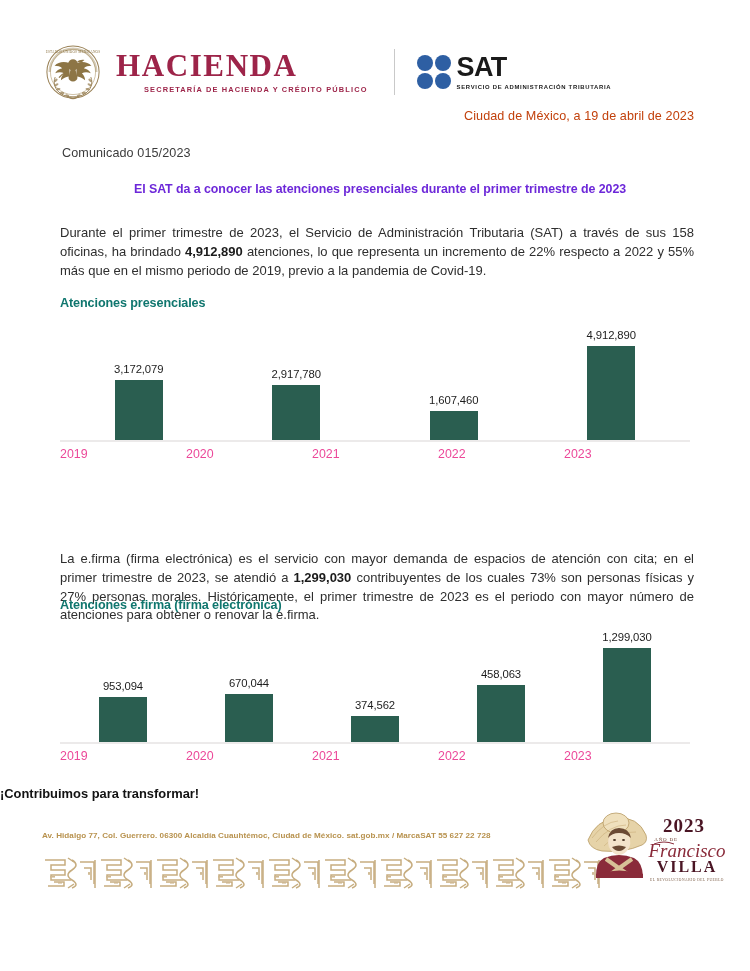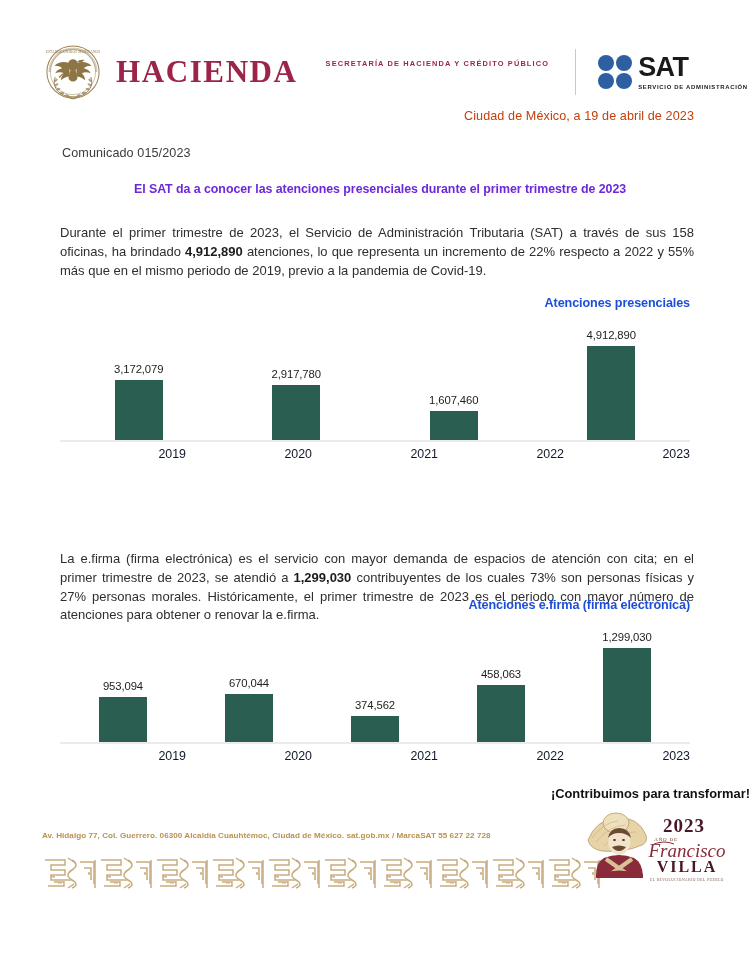--- a/index.html
+++ b/index.html
@@ -33,20 +33,21 @@
     align-items: center;
   }
   .eagle {
     width: 66px;
     height: 56px;
     flex: 0 0 auto;
     margin-right: 10px;
   }
   .hacienda-block {
     display: flex;
+    flex-direction: column;
   }
   .hacienda-name {
     font-family: "Liberation Serif", serif;
     font-weight: bold;
     font-size: 31px;
     letter-spacing: 1.6px;
     color: #9d2449;
     line-height: 1.02;
   }
   .hacienda-sub {
@@ -158,24 +159,24 @@
   
   .chart {
     position: absolute;
     left: 60px;
     width: 630px;
   }
   #chart-1 { top: 296px; }
   #chart-2 { top: 598px; }
 
   .chart-title {
-    text-align: right;
+    text-align: left;
     font-size: 12.6px;
     font-weight: bold;
-    color: #1d4ed8;
+    color: #0f766e;
     margin-bottom: 6px;
     letter-spacing: -0.1px;
   }
   .plot {
     position: relative;
     height: 126px;
     margin-top: 4px;
   }
   .axis-line {
     position: absolute;
@@ -212,32 +213,32 @@
     width: 48px;
     background: #2a5e50;
   }
   .xlabels {
     display: flex;
     justify-content: space-around;
     margin-top: 5px;
   }
   .xlabel {
     width: 126px;
-    text-align: right;
+    text-align: left;
     font-size: 12.4px;
-    color: #0f172a;
+    color: #ec4899;
   }
 
   
   .slogan {
     position: absolute;
     top: 786px;
     left: 0;
     right: 0;
-    text-align: right;
+    text-align: left;
     font-size: 12.9px;
     font-weight: bold;
     color: #121212;
   }
 
   
   .footer-address {
     position: absolute;
     top: 831px;
     left: 42px;

